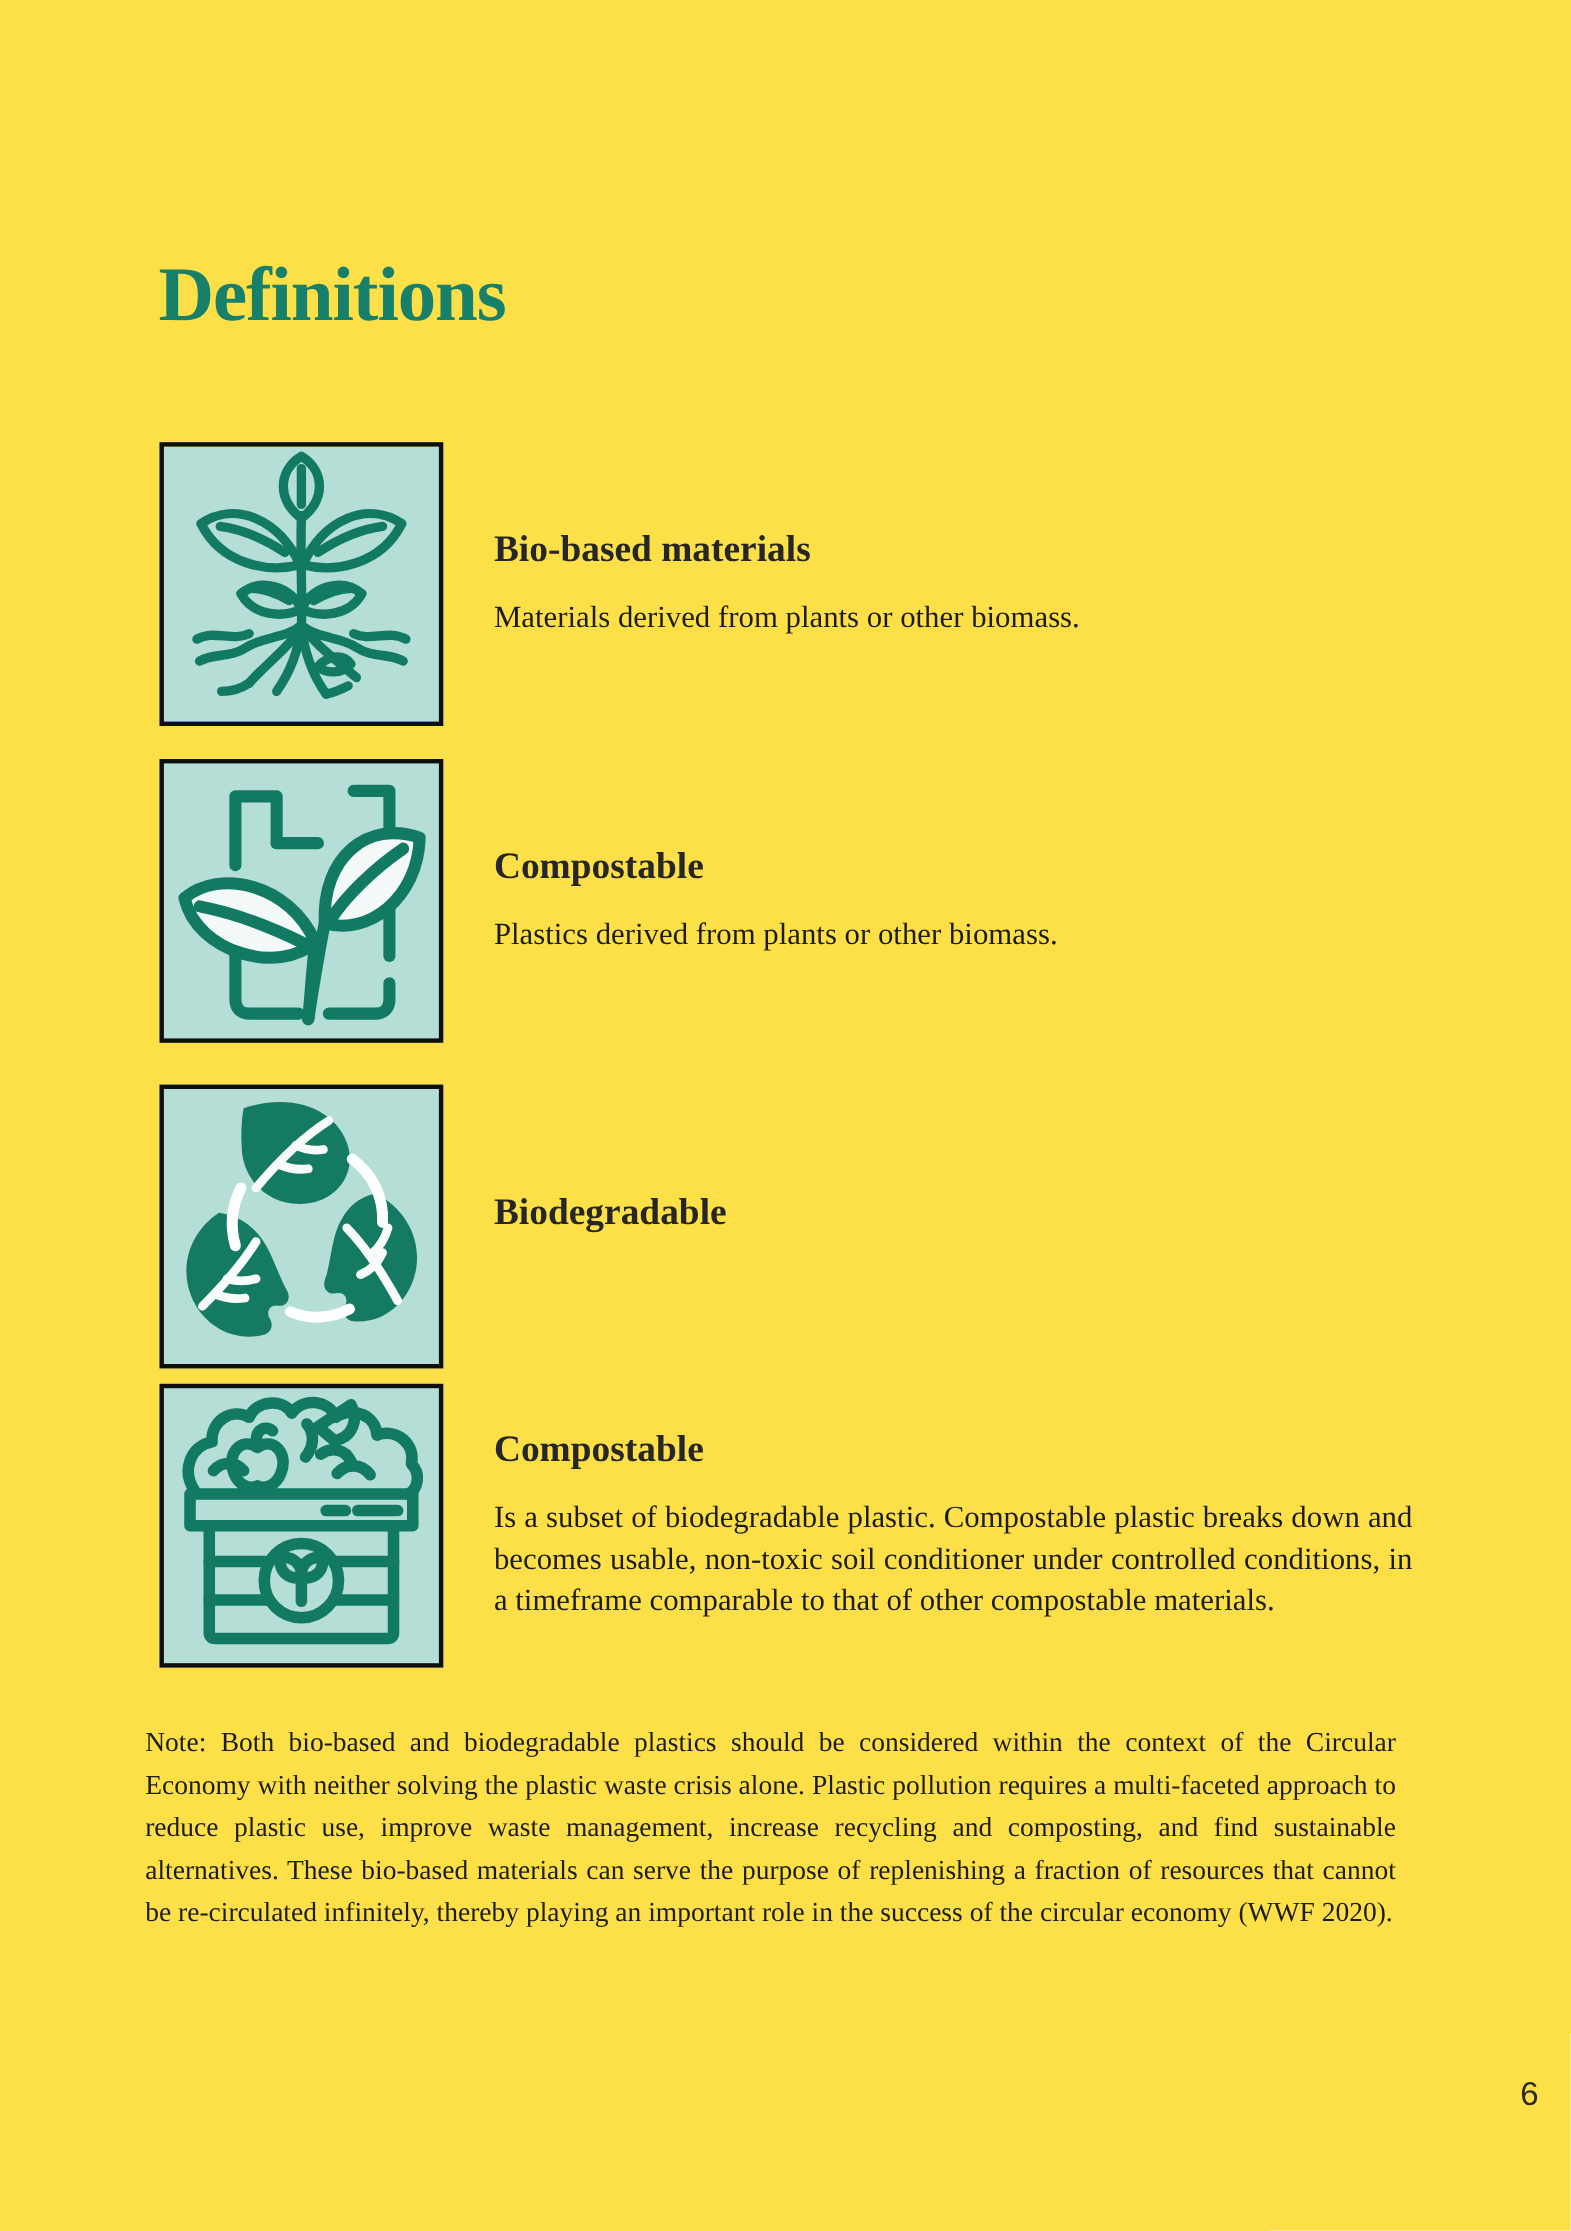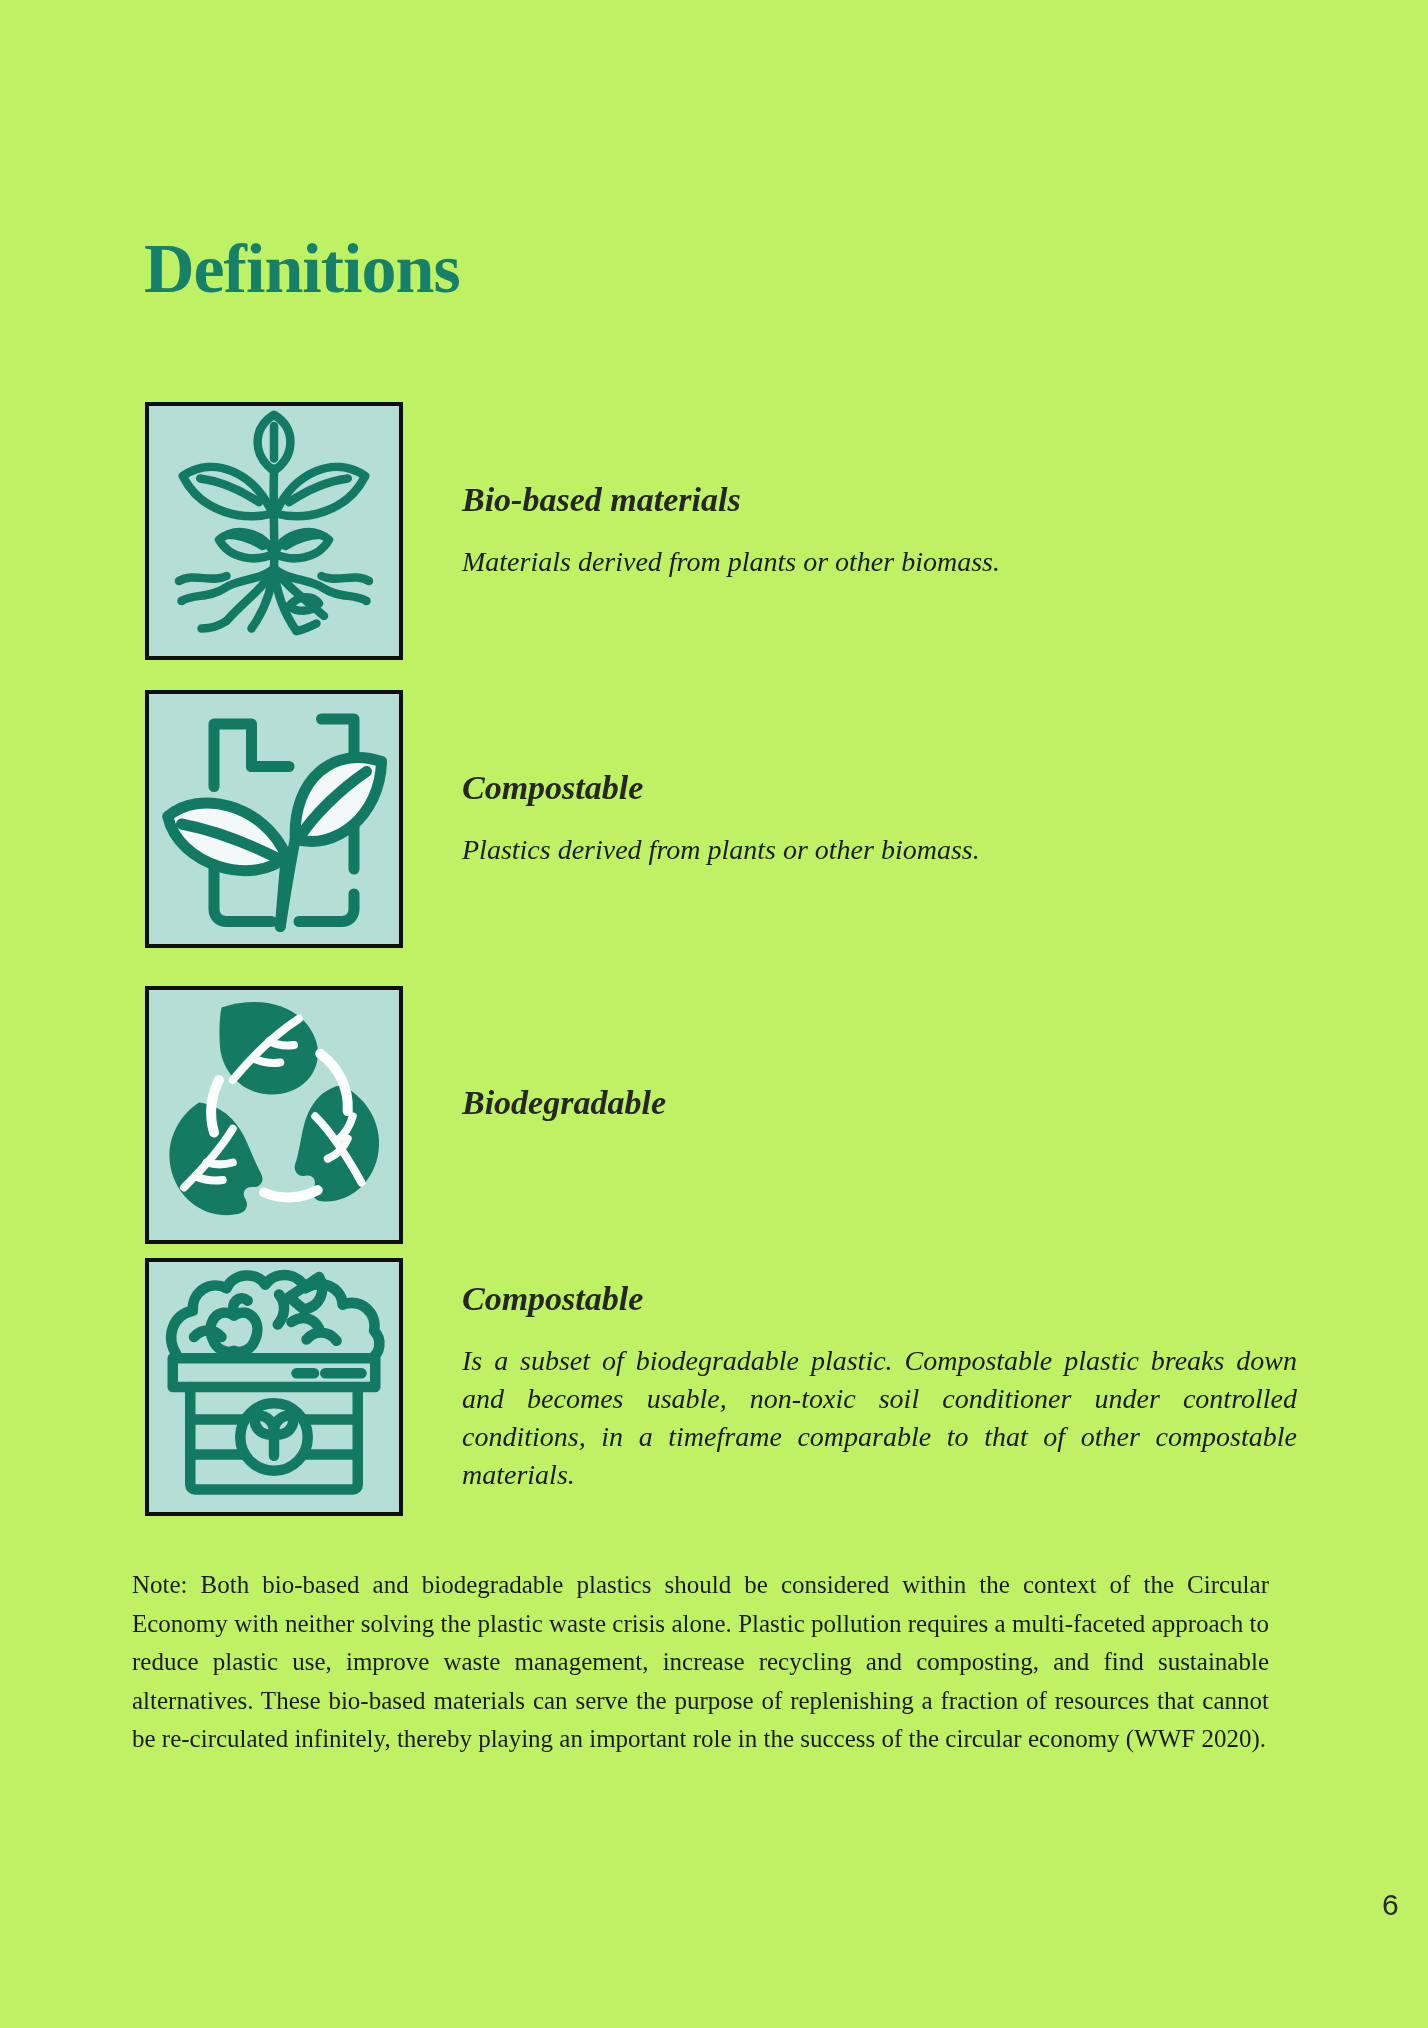--- a/index.html
+++ b/index.html
@@ -1,35 +1,34 @@
 <!DOCTYPE html>
 <html><head>
 <meta charset="utf-8">
 <style>
   html,body{margin:0;padding:0;background:#ffffff;}
   .page{
     position:relative;
     width:1428px;height:2028px;
-    background:#bef264;
+    background:#fde047;
     font-family:"Liberation Serif", serif;
     overflow:hidden;
   }
   .page-title{
     position:absolute;left:144px;top:232px;
     margin:0;
     font-size:70px;font-weight:bold;
     color:#17806a;
     letter-spacing:-1px;
     line-height:1.05;
   }
   .def-row{
     position:absolute;left:145px;
-    display:flex;align-items:center;gap:59px;
+    display:flex;align-items:center;gap:46px;
     height:258px;
-    font-style:italic;
   }
   .row-1{top:402px;} .row-2{top:690px;} .row-3{top:986px;} .row-4{top:1258px;}
   .icon-box{
     width:258px;height:258px;box-sizing:border-box;
     border:4px solid #0e0e0e;
     background:#b4ded6;
     flex:0 0 auto;
     display:flex;align-items:center;justify-content:center;
   }
   .icon-box svg{display:block;width:250px;height:250px;}

